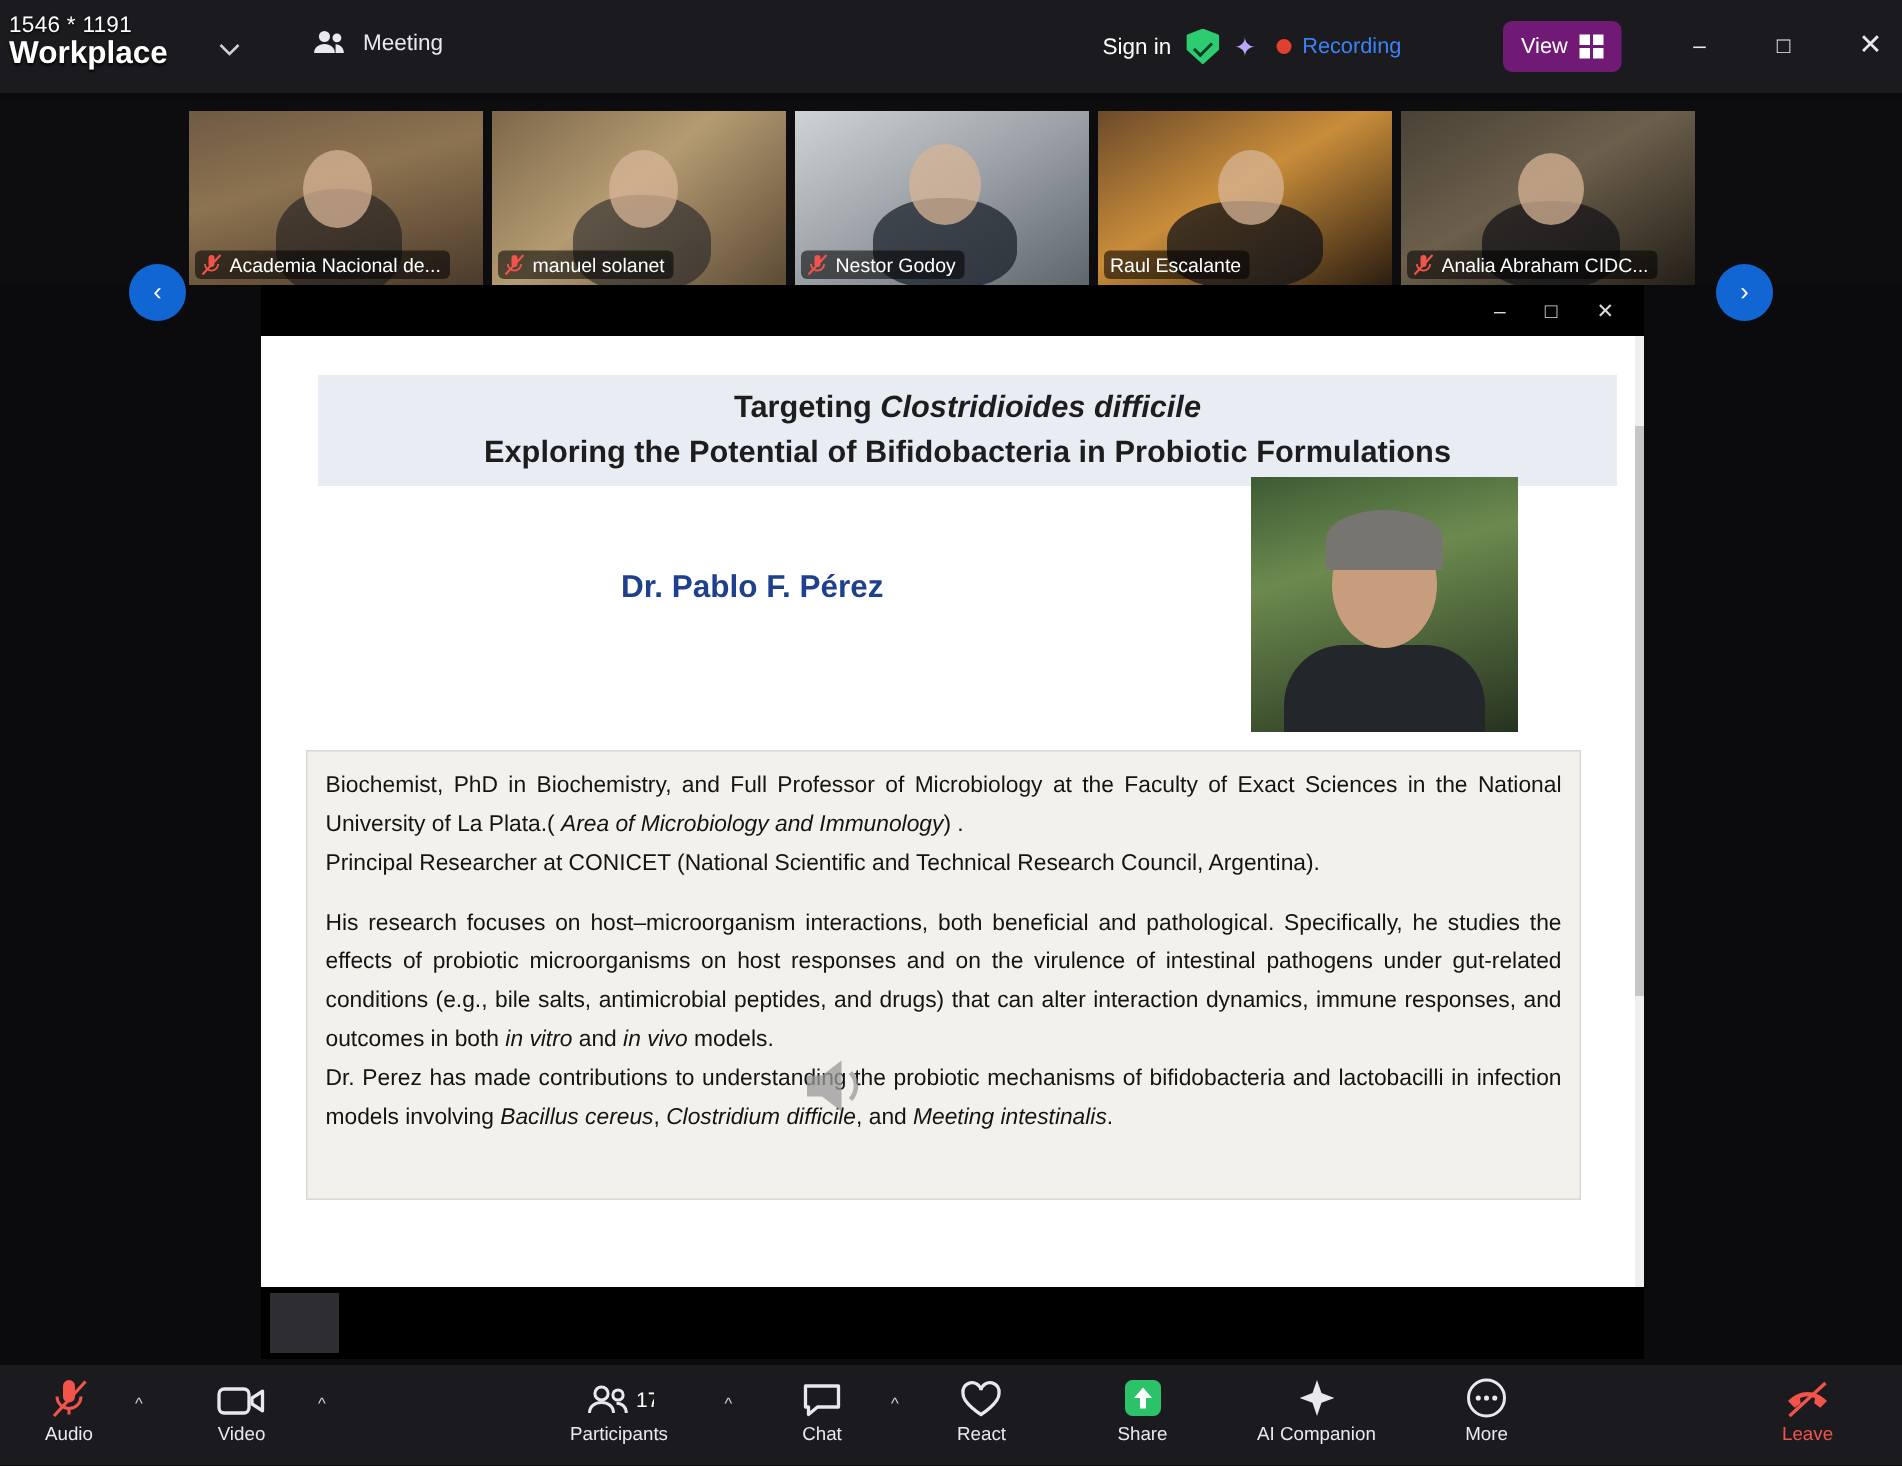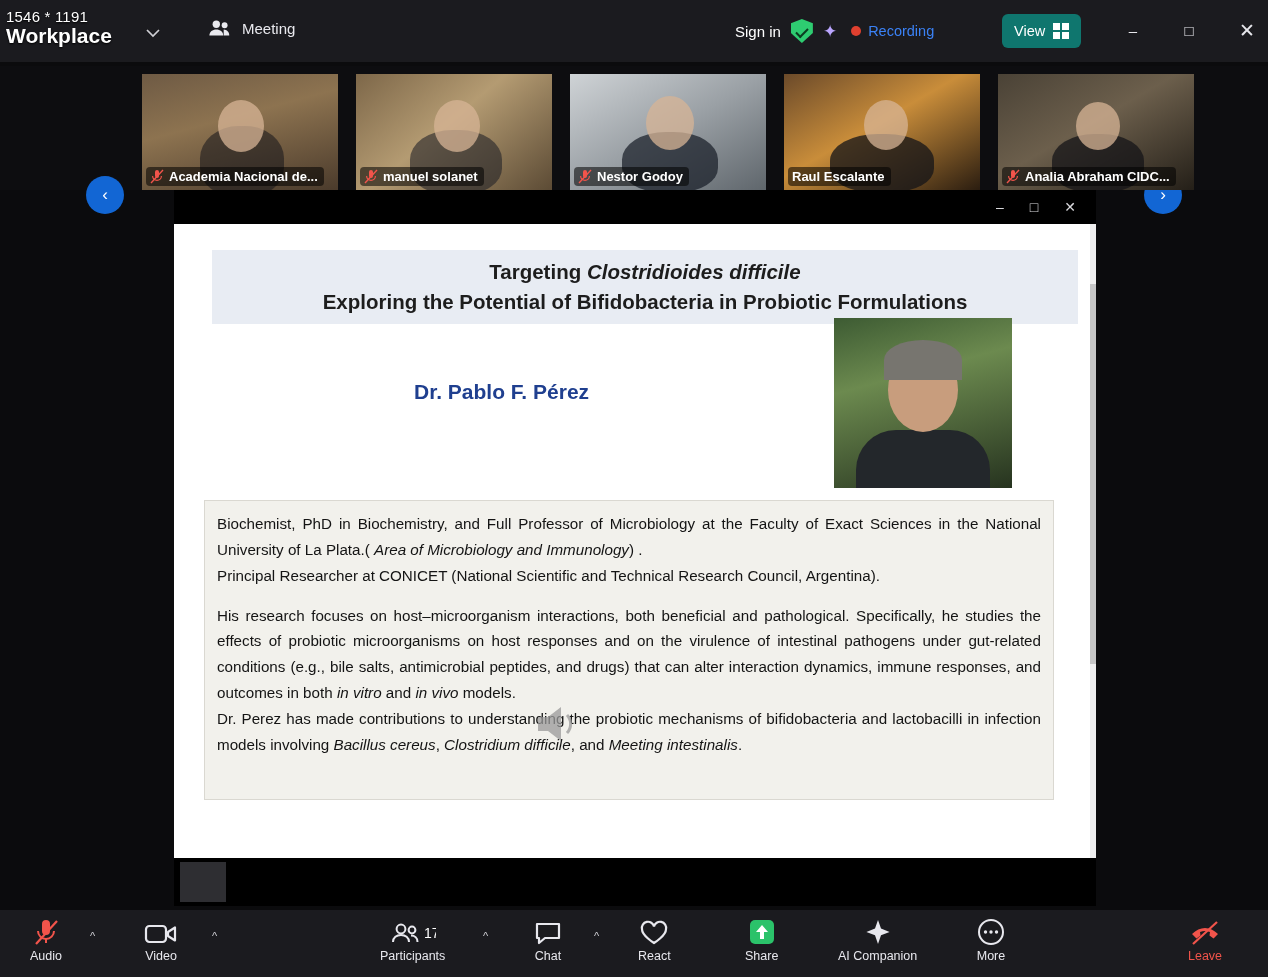--- a/index.html
+++ b/index.html
@@ -79,21 +79,21 @@
     content: ""; position: absolute; left: 5px; top: 9px;
     width: 10px; height: 5px; border-left: 2px solid #0b3d20; border-bottom: 2px solid #0b3d20;
     transform: rotate(-45deg);
   }
   .sparkle { color: #bba6ff; font-size: 17px; }
   .rec-group { display: flex; align-items: center; gap: 7px; margin-left: 4px;}
   .rec-dot { width: 10px; height: 10px; border-radius: 50%; background: #e0402f; }
   .rec-text { color: #3b82f6; font-size: 14.5px; }
   .view-box {
     position: absolute; left: 1002px; top: 14px; height: 34px;
-    background: #0f766e; border-radius: 6px;
+    background: #701a75; border-radius: 6px;
     display: flex; align-items: center; gap: 8px; padding: 0 12px;
   }
   .view-text { color: #ffffff; font-size: 14.5px; }
   .grid-ico { display: grid; grid-template-columns: 7px 7px; grid-template-rows: 7px 7px; gap: 2px; }
   .grid-ico i { background: #ffffff; display: block; }
 
   .wbtn {
     position: absolute; top: 0; width: 46px; height: 60px;
     display: flex; align-items: center; justify-content: center;
     color: #e7e7ec; font-size: 15px;
@@ -101,22 +101,22 @@
   .wmin { left: 1110px; }
   .wmax { left: 1166px; }
   .wclose { left: 1224px; font-size: 19px; }
 
   
   .strip {
     position: absolute; top: 66px; left: 0; width: 1268px; height: 124px;
     background: #0d0d10;
   }
   .tiles {
-    position: absolute; left: 142px; top: 8px;
-    display: flex; gap: 18px; font-weight: bold;
+    position: absolute; left: 126px; top: 8px;
+    display: flex; gap: 6px;
   }
   .tile {
     position: relative; width: 196px; height: 116px;
     overflow: hidden; background: #2b2b2b;
   }
   .tile .name {
     position: absolute; left: 4px; bottom: 4px;
     display: flex; align-items: center; gap: 5px;
     background: rgba(0,0,0,0.55); border-radius: 4px;
     padding: 2px 6px 2px 4px; max-width: 186px;

